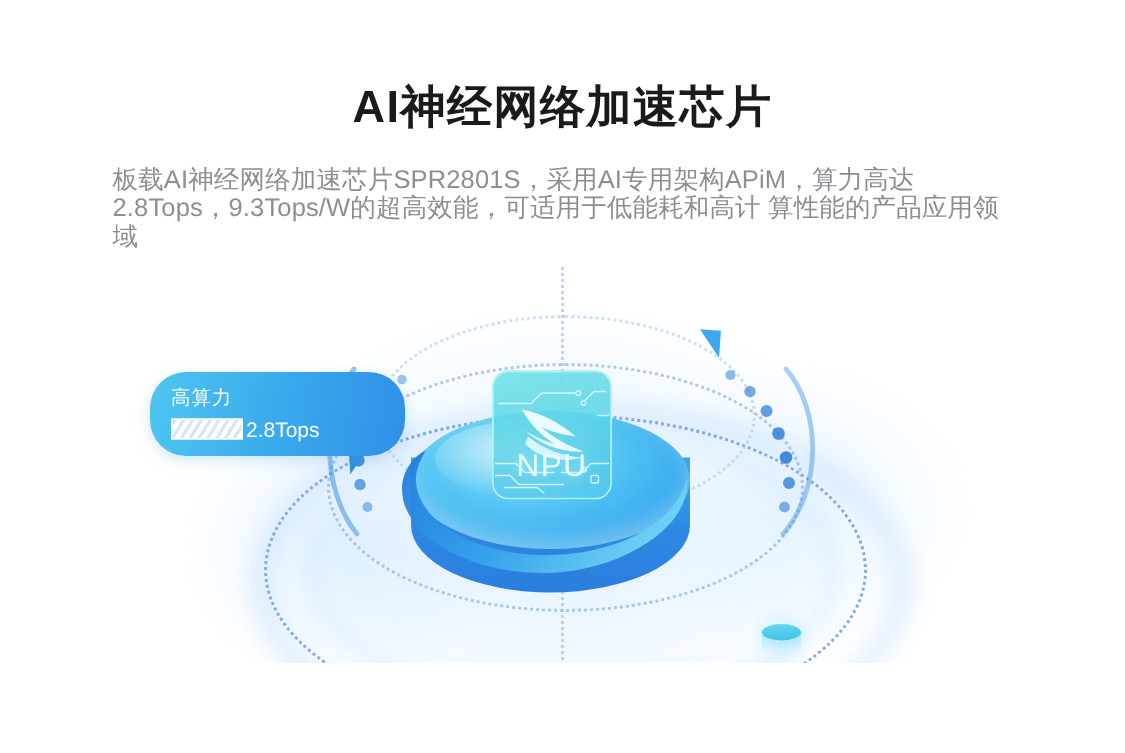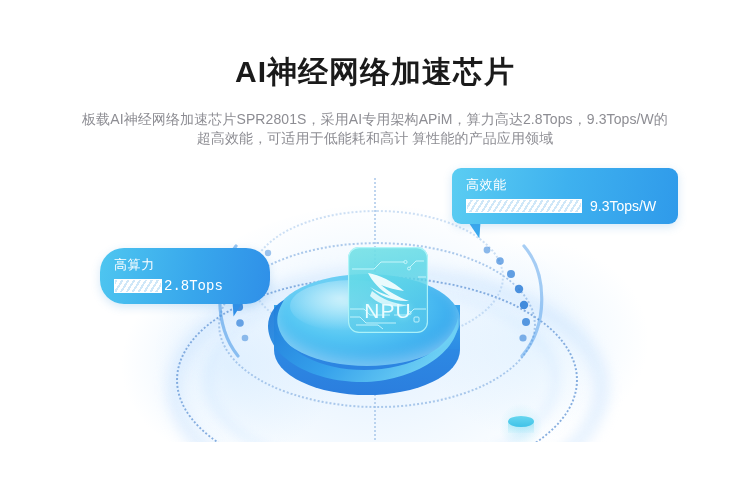--- a/index.html
+++ b/index.html
@@ -34,22 +34,21 @@
     font-weight: 700;
     letter-spacing: 1px;
     color: #1a1a1a;
     line-height: 40px;
   }
   .page-desc {
     position: absolute;
     top: 110px;
     left: 75px;
     width: 600px;
-    text-align: center;
-    font-size: 14px;
+    font-size: 17px;
     line-height: 19px;
     color: #8d8d93;
     letter-spacing: 0.1px;
   }
 
   
   .stage {
     position: absolute;
     left: 0;
     top: 150px;
@@ -182,21 +181,21 @@
   .swoosh {
     position: absolute;
     left: 0; top: 0;
     width: 210px; height: 140px;
     pointer-events: none;
   }
 
   
   .chip {
     position: absolute;
-    left: 348px; top: 97px;
+    left: 328px; top: 97px;
     width: 80px; height: 86px;
     border-radius: 11px;
     background: linear-gradient(165deg,
         rgba(120,226,230,0.92) 0%,
         rgba(96,216,231,0.88) 35%,
         rgba(86,203,232,0.72) 70%,
         rgba(96,206,236,0.38) 100%);
     box-shadow: inset 0 0 0 1.2px rgba(185,248,250,0.85);
     overflow: hidden;
   }
@@ -252,21 +251,21 @@
   }
 
   
   #bubble-left {
     left: 100px; top: 248px;
     width: 170px; height: 56px;
     background: linear-gradient(100deg, #4ec6f0 0%, #38a7ec 55%, #2f8fe8 100%);
     border-radius: 24px;
   }
   #bubble-left .bubble-title { left: 14px; top: 8px; }
-  #bubble-left .bar-row { left: 14px; top: 30px; font-family: Liberation Mono, monospace; }
+  #bubble-left .bar-row { left: 14px; top: 30px; }
   #bubble-left .bar { width: 48px; }
   #bubble-left .bar-value { margin-left: 2px; }
   .tail-left {
     position: absolute;
     left: 233px; top: 300px;
     width: 0; height: 0;
     border-left: 12px solid #2f8fe8;
     border-bottom: 16px solid transparent;
     transform: rotate(-4deg);
   }
@@ -424,21 +423,14 @@
   <div class="tail-left"></div>
   <div class="bubble" id="bubble-left">
     <div class="bubble-title">高算力</div>
     <div class="bar-row">
       <div class="bar"></div>
       <div class="bar-value">2.8Tops</div>
     </div>
   </div>
 
   <div class="tail-right"></div>
-  <div class="bubble" id="bubble-right">
-    <div class="bubble-title">高效能</div>
-    <div class="bar-row">
-      <div class="bar"></div>
-      <div class="bar-value">9.3Tops/W</div>
-    </div>
-  </div>
 
 </div>
 
 </body></html>

